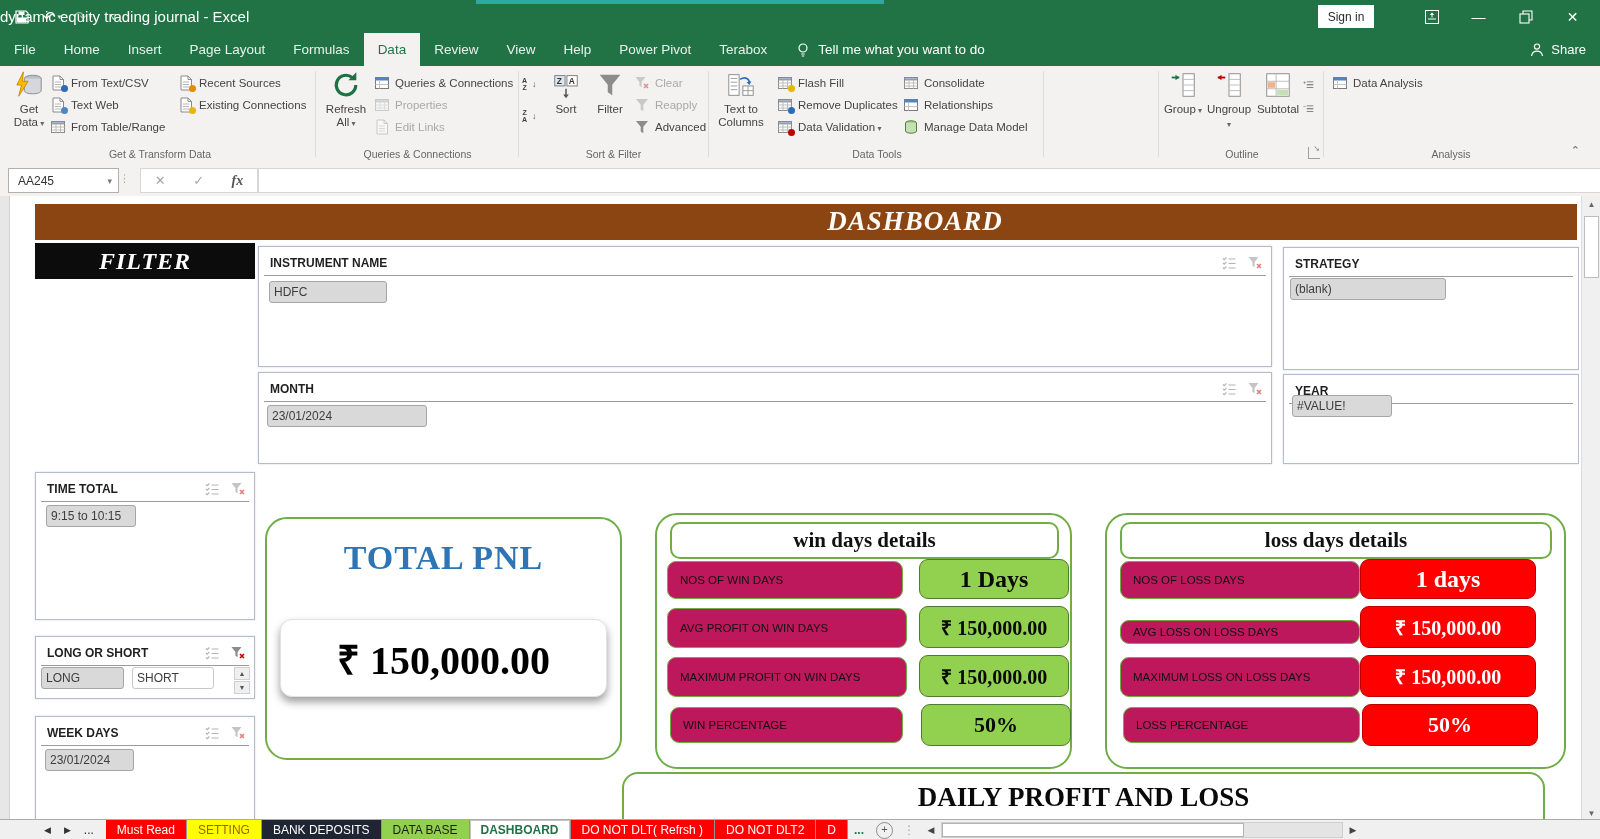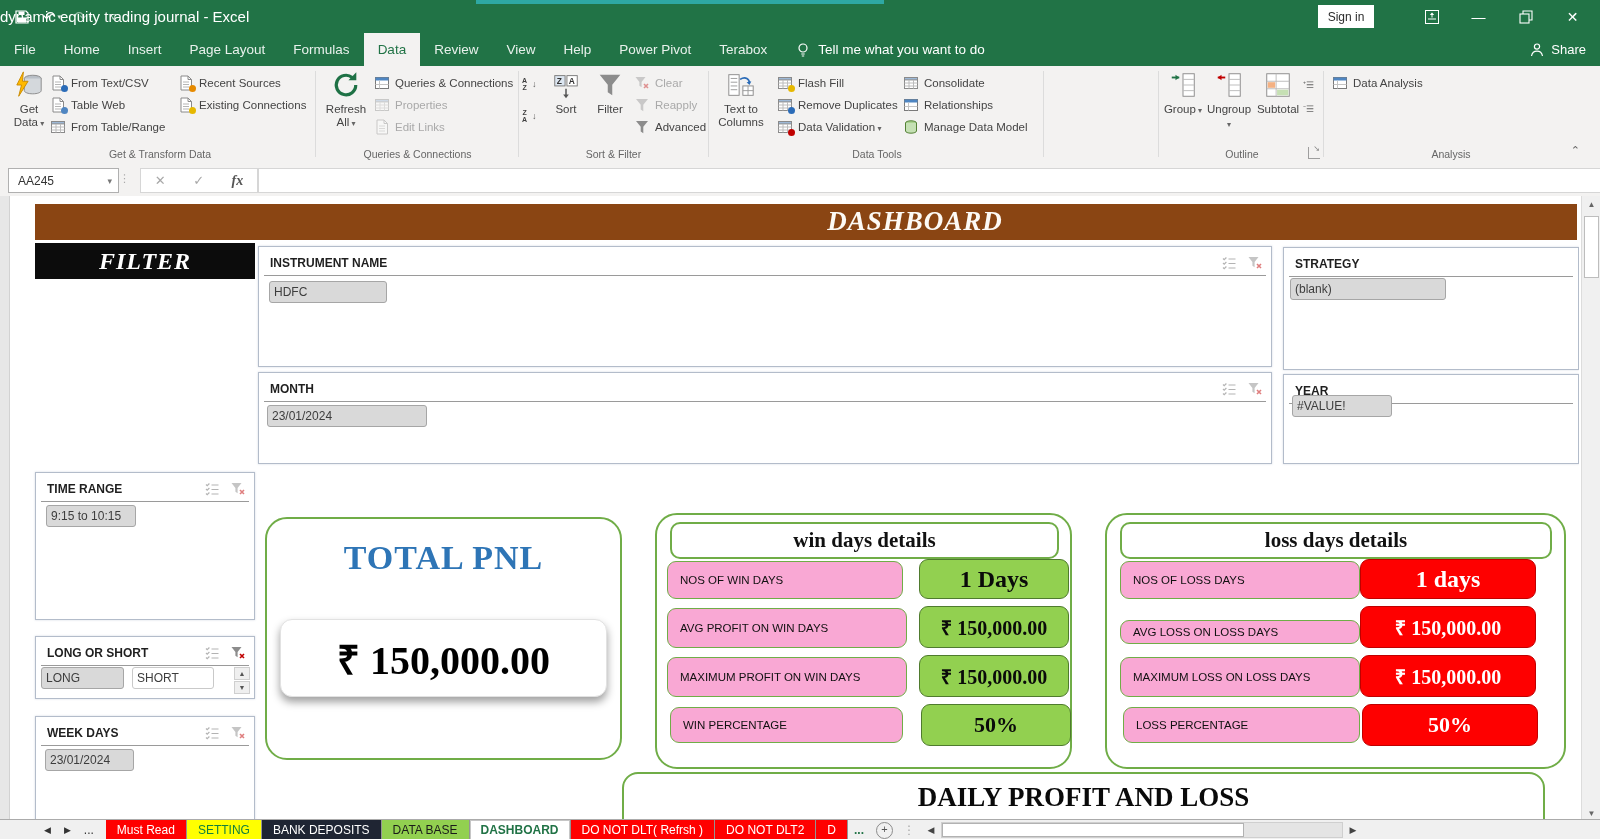--- a/index.html
+++ b/index.html
@@ -64,21 +64,21 @@
   .sic{width:15px;height:15px;opacity:.5}
   .sic.on{opacity:1}
   .sbtn{position:absolute;background:#d9d9d9;border:1px solid #a6a6a6;border-radius:3px;font-size:12px;color:#3d3d3d;display:flex;align-items:center;padding:0 4px;height:22px;box-sizing:border-box}
   .sbtn.off{background:#fff;border-color:#c9c9c9}
   .sarrs{position:absolute;display:flex;flex-direction:column;gap:1px}
   .sarr{width:14px;height:11px;background:#efefef;border:1px solid #cfcfcf;font-size:7px;color:#555;display:flex;align-items:center;justify-content:center}
   .card{position:absolute;border:2px solid #70ad47;border-radius:22px;background:#fff}
   .tpl{margin-top:20px;text-align:center;font:700 34px "Liberation Serif",serif;color:#2e75b6;letter-spacing:1px}
   .tpv{position:absolute;left:13px;top:100px;width:325px;height:76px;background:#fff;border:1px solid #e2e2e2;border-radius:12px;box-shadow:0 5px 9px rgba(0,0,0,.38);display:flex;align-items:center;justify-content:center;font:700 40px "Liberation Serif",serif;color:#000}
   .chead{position:absolute;background:#fff;border:2px solid #70ad47;border-radius:10px;display:flex;align-items:center;justify-content:center;font:700 21px "Liberation Serif",serif;color:#111}
-  .rlab{position:absolute;background:#f9a8d4;border:1.5px solid #70ad47;border-radius:9px;display:flex;align-items:center;padding-left:12px;font-size:11.5px;color:#111;box-sizing:border-box}
+  .rlab{position:absolute;background:#be185d;border:1.5px solid #70ad47;border-radius:9px;display:flex;align-items:center;padding-left:12px;font-size:11.5px;color:#111;box-sizing:border-box}
   .rval{position:absolute;border-radius:9px;display:flex;align-items:center;justify-content:center;font-family:"Liberation Serif",serif;font-weight:700;box-sizing:border-box}
   .rval.g{background:#92d050;border:1px solid #4f7b2e;color:#0a0a0a}
   .rval.r{background:#fe0000;border:1px solid #c00000;color:#fff}
   .daily{position:absolute;left:622px;top:576px;width:923px;height:70px;border:2px solid #70ad47;border-radius:16px;background:#fff;text-align:center;font:700 27px "Liberation Serif",serif;color:#0a0a0a;padding-top:8px;box-sizing:border-box}
   
   .vscroll{position:absolute;top:196px;left:1581px;width:19px;height:626px;background:#f0f0f0;border-left:1px solid #dcdcdc}
   .vsbtn{position:absolute;left:1px;right:1px;height:17px;display:flex;align-items:center;justify-content:center;color:#666;font-size:8px;background:#f0f0f0}
   .vthumb{position:absolute;left:2px;right:2px;top:20px;height:60px;background:#fff;border:1px solid #bdbdbd}
   .tabbar{position:absolute;top:819px;left:0;width:1600px;height:20px;background:#f0f0f0;border-top:1px solid #ababab;display:flex;align-items:stretch;font-size:12px;color:#444}
   .tnav{display:flex;align-items:center;gap:13px;padding:0 12px 0 44px;color:#333}
@@ -294,21 +294,21 @@
           </span>
           <span>From Text/CSV</span>
         </div>
       <div class="ritem" style="left:44px;top:29px">
           <span class="ric">
             <svg class="ic">
               <use href="#i-doc"></use>
             </svg>
             <i class="dot" style="background:#4f86c2"></i>
           </span>
-          <span>Table Web</span>
+          <span>Text Web</span>
         </div>
       <div class="ritem" style="left:44px;top:51px">
           <span class="ric">
             <svg class="ic">
               <use href="#i-grid"></use>
             </svg>
           </span>
           <span>From Table/Range</span>
         </div>
       <div class="ritem" style="left:172px;top:7px">
@@ -606,21 +606,21 @@
 
     <div class="slicer" style="left:1283px;top:178px;width:294px;height:88px">
       <div class="shead">
           <span>YEAR</span>
         </div>
       <div class="sbtn" style="left:8px;top:20px;width:100px">#VALUE!</div>
     </div>
 
     <div class="slicer" style="left:35px;top:276px;width:218px;height:146px">
       <div class="shead">
-          <span>TIME RANGE</span>
+          <span>TIME TOTAL</span>
         <span class="sicons">
             <span class="sic">
               <svg class="ic">
                 <use href="#i-sel-list"></use>
               </svg>
             </span>
             <span class="sic">
               <svg class="ic">
                 <use href="#i-funnelx"></use>
               </svg>
@@ -713,21 +713,21 @@
   </div>
 
   <div class="tabbar">
     <div class="tnav">
       <span class="tnv">◀</span>
       <span class="tnv">▶</span>
       <span>...</span>
     </div>
     <div style="display:flex;align-items:stretch">
         <div class="stab" style="background: rgb(255, 0, 0); color: rgb(255, 255, 255);">Must Read</div>
-        <div class="stab" style="background: rgb(255, 255, 0); color: #15803d;">SETTING</div>
+        <div class="stab" style="background: rgb(255, 255, 0); color: #a16207;">SETTING</div>
         <div class="stab" style="background: rgb(31, 37, 51); color: rgb(255, 255, 255);">BANK DEPOSITS</div>
         <div class="stab" style="background: rgb(146, 208, 80); color: rgb(26, 26, 26);">DATA BASE</div>
         <div class="stab active" style="background: rgb(255, 255, 255); color: rgb(33, 115, 70);">DASHBOARD</div>
         <div class="stab" style="background: rgb(255, 0, 0); color: rgb(255, 255, 255);">DO NOT DLT( Refrsh )</div>
         <div class="stab" style="background: rgb(255, 0, 0); color: rgb(255, 255, 255);">DO NOT DLT2</div>
         <div class="stab" style="background: rgb(255, 0, 0); color: rgb(255, 255, 255);">D</div>
       </div>
     <span class="tmore">...</span>
     <span class="tplus">
         <span class="plusc">+</span>

